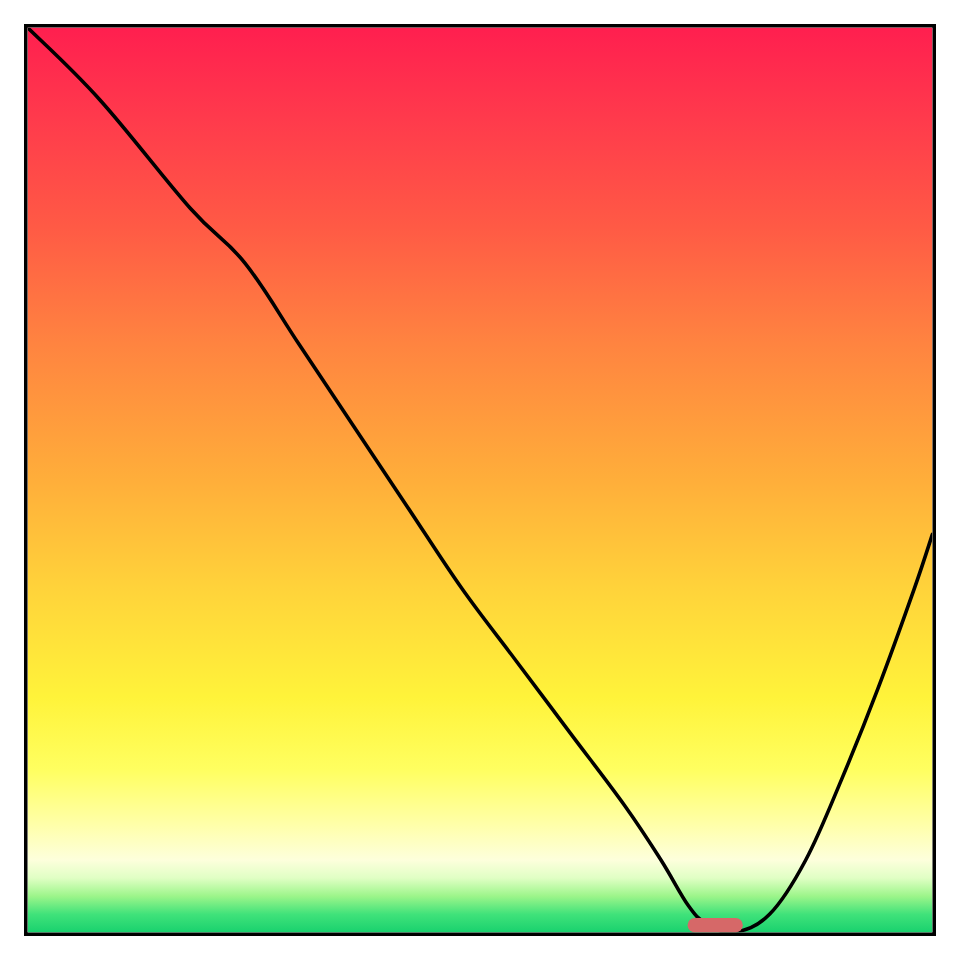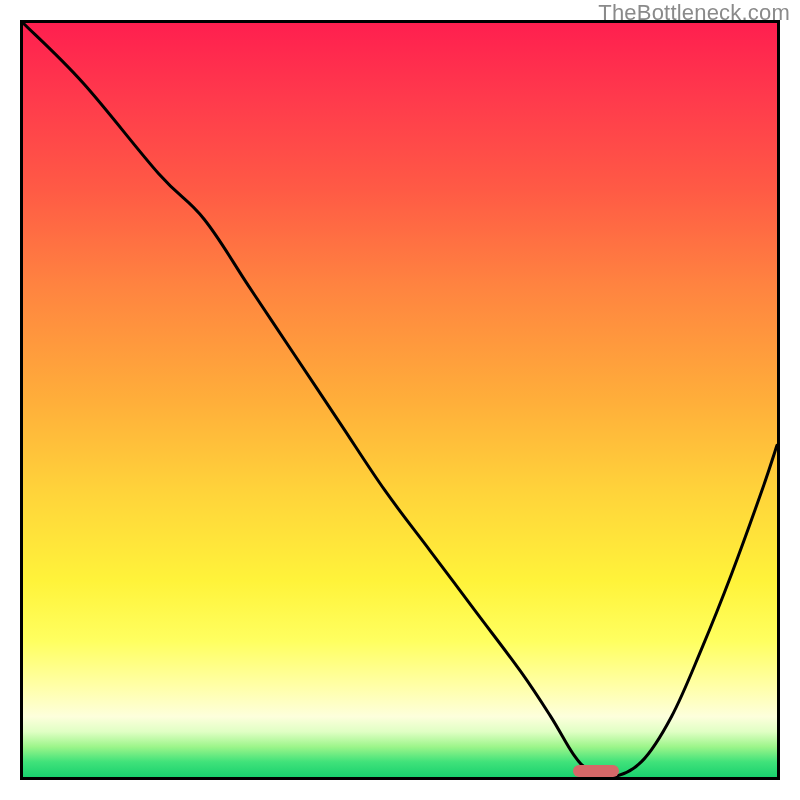--- a/index.html
+++ b/index.html
@@ -68,21 +68,20 @@
     height: 12px;
     border-radius: 6px;
     background: #d66868;
     z-index: 4;
   }
 </style>
 </head>
 <body>
 
 <div class="stage">
-  <div class="watermark">TheBottleneck.com</div>
 
   <div class="plot-frame">
 
     <div class="gradient-bg"></div>
 
     <svg class="curve" viewBox="0 0 754 754" preserveAspectRatio="none">
       <path id="curve-path" fill="none" stroke="#000" stroke-width="3" stroke-linejoin="round" stroke-linecap="round" d="M 0,0 C 10.8576,10.857599999999987 35.8904,33.175999999999945 60.32,60.319999999999936 C 84.7496,87.46399999999993 114.0048,126.37039999999995 135.72,150.79999999999995 C 157.4352,175.22959999999995 164.6736,175.68199999999996 180.95999999999998,196.03999999999996 C 197.24639999999997,216.39799999999997 209.91359999999997,239.47039999999998 226.2,263.9 C 242.4864,288.32959999999997 255.15359999999998,307.33039999999994 271.44,331.75999999999993 C 287.7264,356.1895999999999 300.3936,375.1904 316.68,399.62 C 332.9664,424.0496 345.63359999999994,444.4076 361.91999999999996,467.48 C 378.2064,490.55240000000003 390.8736,506.0848 407.16,527.8 C 423.44640000000004,549.5151999999999 436.11359999999996,566.4048 452.4,588.12 C 468.6864,609.8352 484.06800000000004,629.4391999999999 497.64000000000004,648.4399999999999 C 511.21200000000005,667.4408 518.2995999999999,678.7507999999999 527.8,693.68 C 537.3004,708.6092 543.6339999999999,721.8796 550.42,731.38 C 557.206,740.8804 558.7139999999999,742.3884 565.5,746.46 C 572.2860000000001,750.5316 578.6196,755.3572 588.12,754 C 597.6204,752.6428 607.4224,749.7776 618.28,738.92 C 629.1375999999999,728.0623999999999 637.5823999999999,714.038 648.4399999999999,693.68 C 659.2976,673.3219999999999 667.7424,651.6067999999999 678.6,625.8199999999999 C 689.4576000000001,600.0332 697.9024000000001,578.9212 708.76,550.42 C 719.6175999999999,521.9187999999999 730.7768,490.55240000000003 738.92,467.48 C 747.0631999999999,444.4076 751.2856,430.3832 754,422.24"></path>
     </svg>
 
     <div class="minimum-marker" id="min-marker" style="left: 550.42px; width: 45.24px; bottom: 0px; background: rgb(214, 104, 104);"></div>

